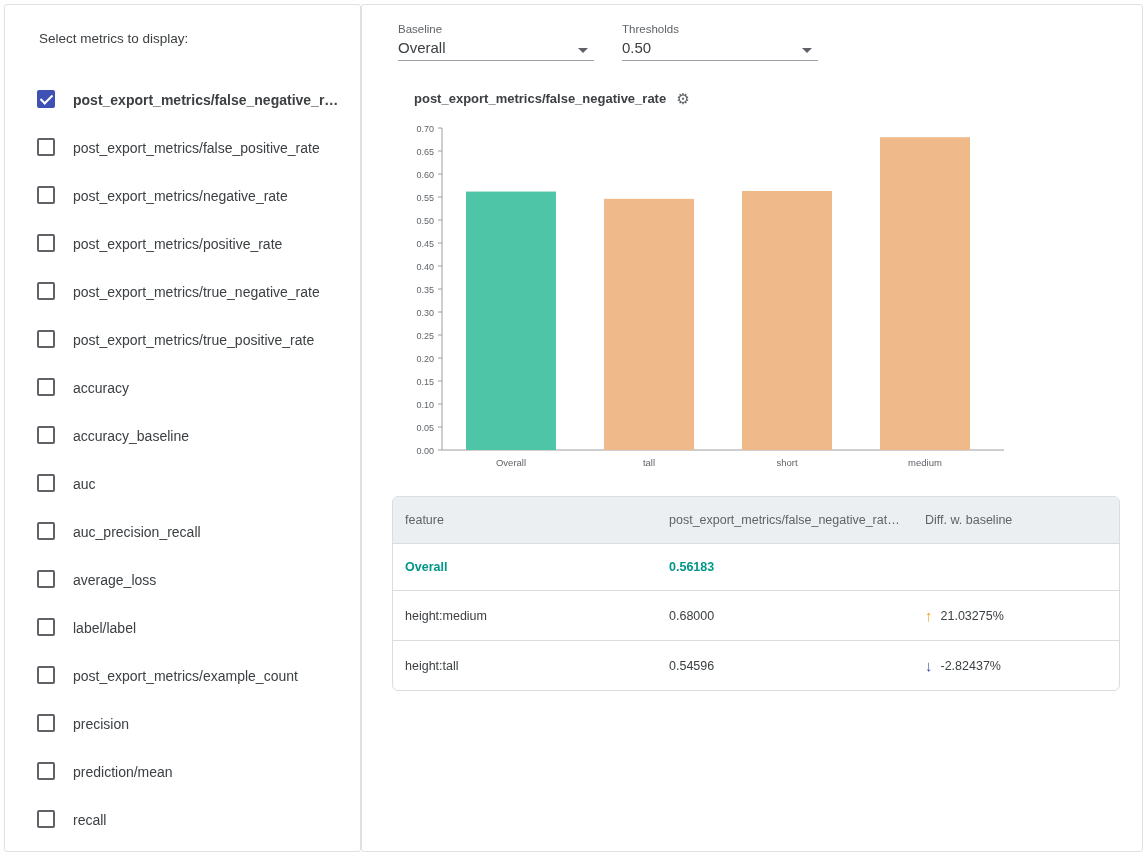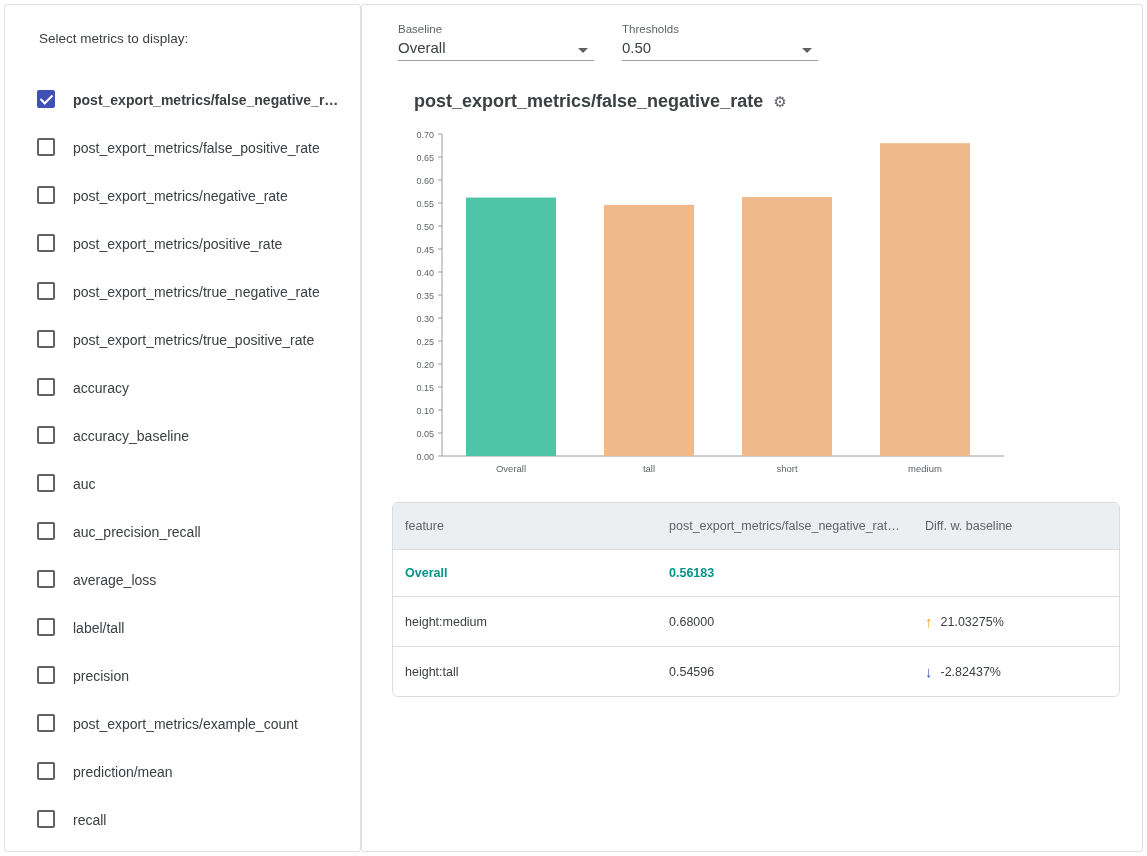--- a/index.html
+++ b/index.html
@@ -125,21 +125,21 @@
   }
 
   .chart-title-row {
     display: flex;
     align-items: center;
     gap: 10px;
     margin-top: 30px;
     padding-left: 30px;
   }
   .chart-title {
-    font-size: 18px;
+    font-size: 13px;
     font-weight: bold;
     color: #3c4043;
   }
   .gear {
     color: #5f6368;
     font-size: 15px;
     line-height: 1;
   }
 
   
@@ -238,29 +238,29 @@
         <div class="metric-row">
           <span class="cbox"></span>
           <span class="metric-label">auc_precision_recall</span>
         </div>
         <div class="metric-row">
           <span class="cbox"></span>
           <span class="metric-label">average_loss</span>
         </div>
         <div class="metric-row">
           <span class="cbox"></span>
-          <span class="metric-label">label/tall</span>
+          <span class="metric-label">label/label</span>
+        </div>
+        <div class="metric-row">
+          <span class="cbox"></span>
+          <span class="metric-label">post_export_metrics/example_count</span>
         </div>
         <div class="metric-row">
           <span class="cbox"></span>
           <span class="metric-label">precision</span>
-        </div>
-        <div class="metric-row">
-          <span class="cbox"></span>
-          <span class="metric-label">post_export_metrics/example_count</span>
         </div>
         <div class="metric-row">
           <span class="cbox"></span>
           <span class="metric-label">prediction/mean</span>
         </div>
         <div class="metric-row">
           <span class="cbox"></span>
           <span class="metric-label">recall</span>
         </div>
       </div>

